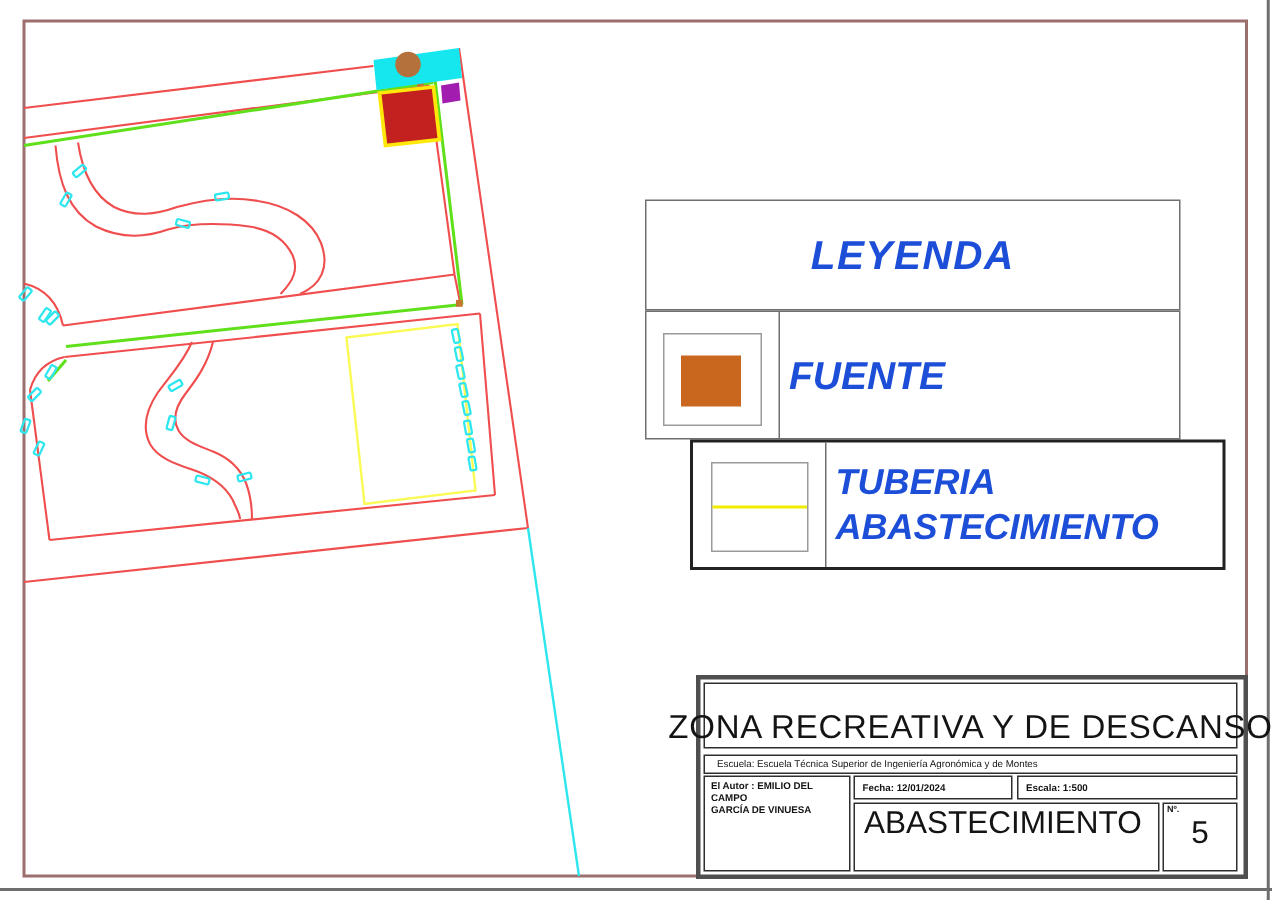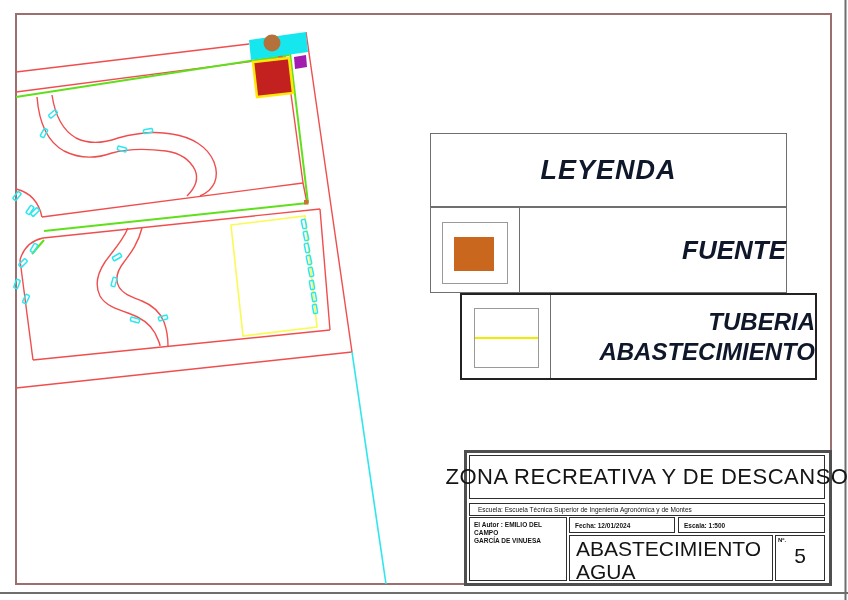--- a/index.html
+++ b/index.html
@@ -1,41 +1,41 @@
 <!DOCTYPE html>
 <html><head>
 <meta charset="utf-8">
 <style>
   html,body{margin:0;padding:0;background:#ffffff;}
   #stage{position:relative;width:848px;height:600px;background:#ffffff;overflow:hidden;
          font-family:"Liberation Sans", sans-serif;}
   svg{position:absolute;left:0;top:0;}
 
   
-  .legend{position:absolute;left:430px;top:133px;width:357px;height:245px;color:#0f172a;}
+  .legend{position:absolute;left:430px;top:133px;width:357px;height:245px;color:#1d4ed8;}
   .lg-title-row{position:absolute;left:0;top:0;width:355px;height:72px;
     border:1px solid #6f6f6f;display:flex;align-items:center;justify-content:center;}
   .lg-title{font-size:27px;font-weight:bold;font-style:italic;letter-spacing:1px;}
   .lg-row{position:absolute;left:0;width:355px;display:flex;}
   .lg-row2{top:74px;height:84px;border:1px solid #6f6f6f;}
   .lg-row3{top:160px;height:83px;border:2px solid #222;width:353px;margin-left:30px;}
   .lg-sym-cell{width:88px;border-right:1px solid #6f6f6f;position:relative;flex:none;}
-  .lg-label-cell{flex:1;display:flex;flex-direction:column;justify-content:center;padding-left:6px;align-items:flex-end;}
+  .lg-label-cell{flex:1;display:flex;flex-direction:column;justify-content:center;padding-left:6px;}
   .lg-label{font-size:26px;font-weight:bold;font-style:italic;}
   .lg-label-sm{font-size:24px;font-weight:bold;font-style:italic;line-height:30px;}
   .sym-box{position:absolute;left:11px;top:14px;width:64px;height:60px;border:1px solid #9a9a9a;background:#fff;}
   .sym-orange{position:absolute;left:11px;top:14px;width:40px;height:34px;background:#c9671f;}
   .sym-box2{position:absolute;left:12px;top:13px;width:63px;height:58px;border:1px solid #9a9a9a;background:#fff;}
   .sym-yellow-line{position:absolute;left:0;top:28px;width:63px;height:2px;background:#f0ec00;}
 
   
   .tblock{position:absolute;left:464px;top:450px;width:368px;height:136px;
     border:3px solid #4f4f4f;background:#fff;color:#141414;box-sizing:border-box;}
   .tb-cell{position:absolute;border:1.5px solid #2e2e2e;box-sizing:border-box;background:#fff;}
-  .tb-title{left:2px;top:2px;width:356px;height:44px;display:flex;align-items:center;justify-content:center;
+  .tb-title{left:2px;top:2px;width:356px;height:44px;display:flex;align-items:flex-end;justify-content:center;
     font-size:22px;letter-spacing:0.5px;white-space:nowrap;}
   .tb-school{left:2px;top:50px;width:356px;height:13px;font-size:6.5px;display:flex;align-items:center;padding-left:8px;}
   .tb-author{left:2px;top:64px;width:98px;height:64px;font-size:6.5px;font-weight:bold;line-height:8px;padding:3px 0 0 4px;}
   .tb-date{left:102px;top:64px;width:106px;height:16px;font-size:6.5px;font-weight:bold;display:flex;align-items:center;padding-left:5px;}
   .tb-scale{left:211px;top:64px;width:147px;height:16px;font-size:6.5px;font-weight:bold;display:flex;align-items:center;padding-left:5px;}
   .tb-sheet{left:102px;top:82px;width:204px;height:46px;font-size:21px;line-height:23px;padding:1px 0 0 6px;}
   .tb-num{left:308px;top:82px;width:50px;height:46px;}
   .num-label{position:absolute;left:2px;top:1px;font-size:6px;font-weight:bold;}
   .num-val{position:absolute;left:0;top:8px;width:100%;text-align:center;font-size:21px;}
 
@@ -212,21 +212,20 @@
       <div>GARCÍA DE VINUESA</div>
     </div>
     <div class="tb-cell tb-date">
       <span>Fecha: 12/01/2024</span>
     </div>
     <div class="tb-cell tb-scale">
       <span>Escala: 1:500</span>
     </div>
     <div class="tb-cell tb-sheet">
       <div>ABASTECIMIENTO</div>
-      <div>AGUA</div>
     </div>
     <div class="tb-cell tb-num">
       <span class="num-label">Nº.</span>
       <div class="num-val">5</div>
     </div>
   </div>
 
 </div>
 
 </body></html>

